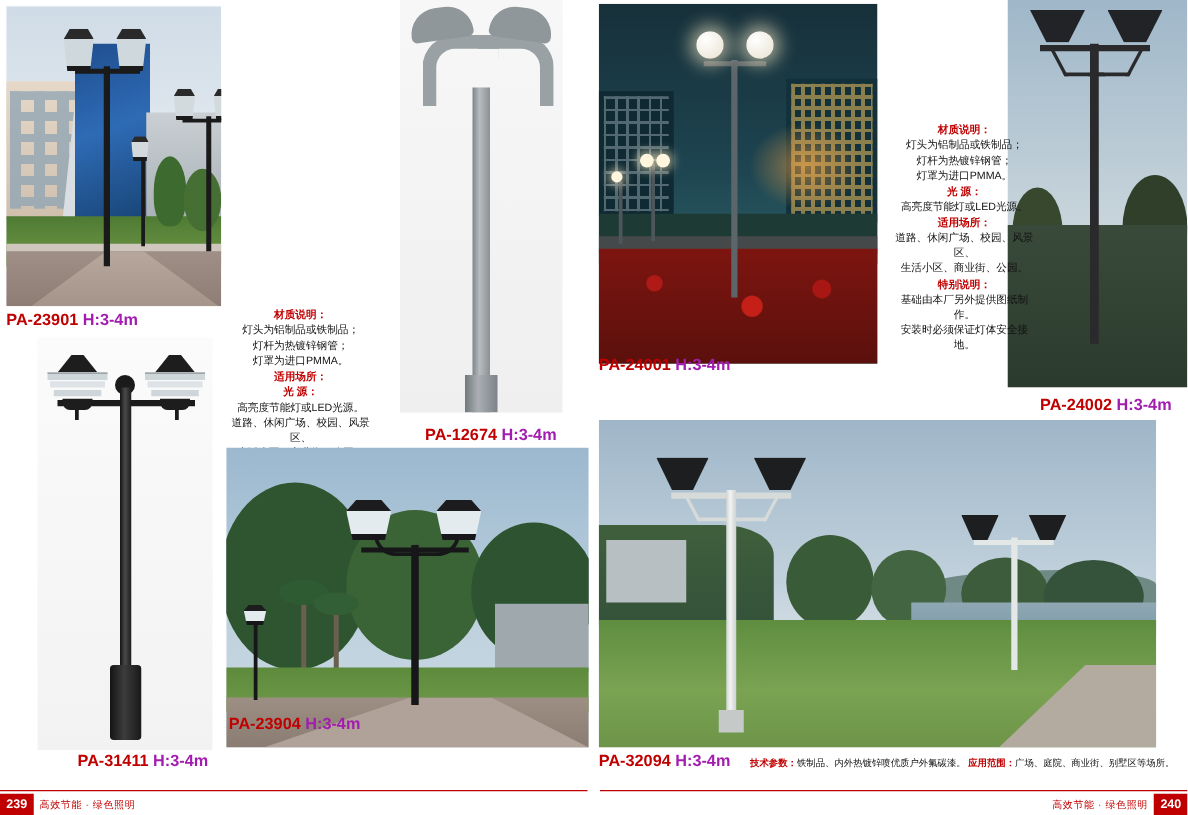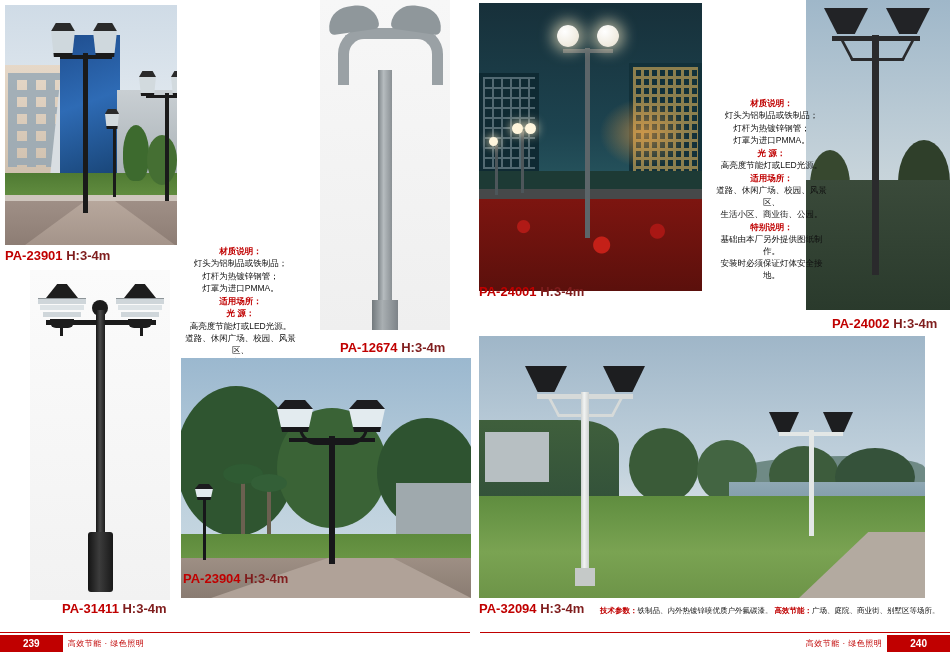--- a/index.html
+++ b/index.html
@@ -10,29 +10,29 @@
     position:relative;
     overflow:hidden;
   }
   .page{position:absolute;inset:0;}
 
   
   .photo{position:absolute;overflow:hidden;}
   .photo .sky{position:absolute;inset:0;}
   .cap{position:absolute;font-size:13px;font-weight:bold;color:#000;white-space:nowrap;}
   .cap .code{color:#c00000;}
-  .cap .h{color:#7f1d1d;}
+  .cap .h{color:#a21caf;}
 
   
   .spec{position:absolute;font-size:8.5px;line-height:1.35;color:#111;width:115px;}
   .spec .t{color:#c00000;font-weight:bold;}
   .spec p{margin:0 0 1px 0;text-align:center;}
   .foot-l{position:absolute;left:0;bottom:0;display:flex;align-items:center;}
   .foot-r{position:absolute;right:0;bottom:0;display:flex;align-items:center;}
-  .pg{background:#c00000;color:#fff;font-size:10px;font-weight:bold;padding:3px 23px;}
+  .pg{background:#c00000;color:#fff;font-size:10px;font-weight:bold;padding:3px 5px;}
   .ft{font-size:8px;color:#c00000;padding:0 5px;letter-spacing:.5px;}
   .rule{position:absolute;bottom:19px;height:1px;background:#c00000;}
 
   
   #p1{left:5px;top:5px;width:172px;height:240px;}
   #p1 .sky{background:linear-gradient(180deg,#cfdbe6 0%,#dfe7ee 40%,#e8eef2 60%);}
   #p1 .bldgL{position:absolute;left:0;top:60px;width:62px;height:110px;background:linear-gradient(180deg,#e6d8c8,#cfc0ae);}
   #p1 .bldgL:before{content:"";position:absolute;left:3px;top:8px;width:56px;height:94px;
      background:repeating-linear-gradient(180deg,#8fa4b4 0 7px,transparent 7px 17px),
                 repeating-linear-gradient(90deg,#8fa4b4 0 9px,transparent 9px 19px);opacity:.75;}
@@ -391,21 +391,21 @@
     <div class="pole"></div>
       <div class="base"></div>
   </div>
   <div class="cap" style="left:479px;top:601px;">
     <span class="code">PA-32094</span>
     <span class="h">H:3-4m</span>
   </div>
 
   <div class="techline" style="left:600px;top:606px;">
     <b>技术参数：</b><span>铁制品、内外热镀锌喷优质户外氟碳漆。</span>
-    <b>高效节能：</b><span>广场、庭院、商业街、别墅区等场所。</span>
+    <b>应用范围：</b><span>广场、庭院、商业街、别墅区等场所。</span>
   </div>
 
   <div class="rule" style="left:0;width:470px;"></div>
   <div class="rule" style="right:0;width:470px;"></div>
 
   <div class="foot-l">
     <span class="pg">239</span>
     <span class="ft">高效节能 · 绿色照明</span>
   </div>
   <div class="foot-r">

